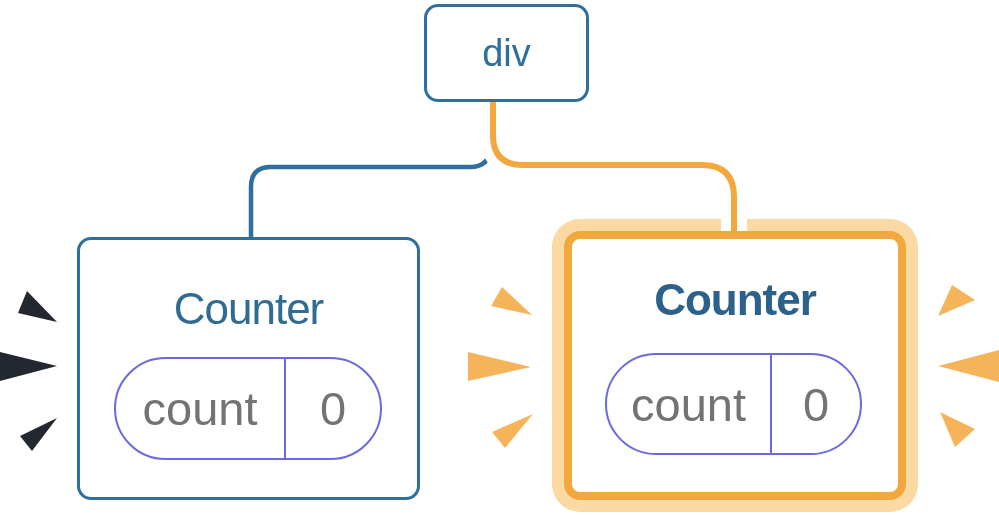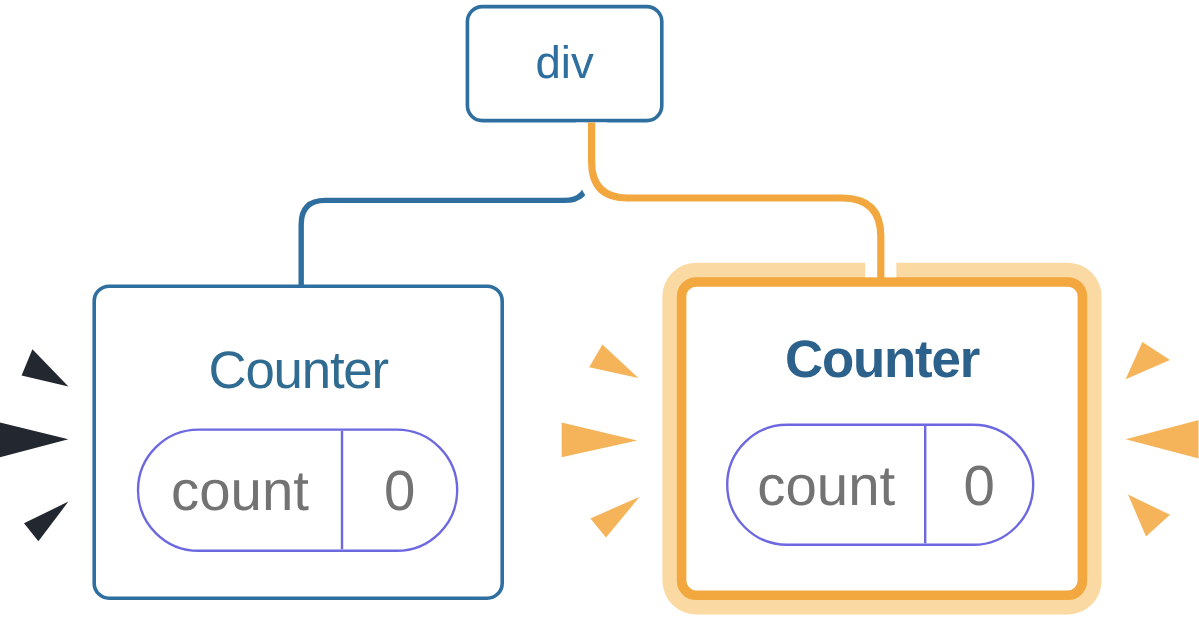--- a/index.html
+++ b/index.html
@@ -20,21 +20,21 @@
   .layer-low  { z-index: 0; }
   .layer-high { z-index: 2; }
 
   .node {
     position: absolute;
     box-sizing: border-box;
     background: #ffffff;
     z-index: 1;
   }
   .root-node {
-    left: 388px; top: 4px;
+    left: 424px; top: 4px;
     width: 165px; height: 98px;
     border: 3px solid #2f6f9f;
     border-radius: 14px;
     display: flex; align-items: center; justify-content: center;
     color: #2f6f9f;
     font-size: 38px; font-weight: 500;
   }
   .card {
     border-radius: 14px;
   }

